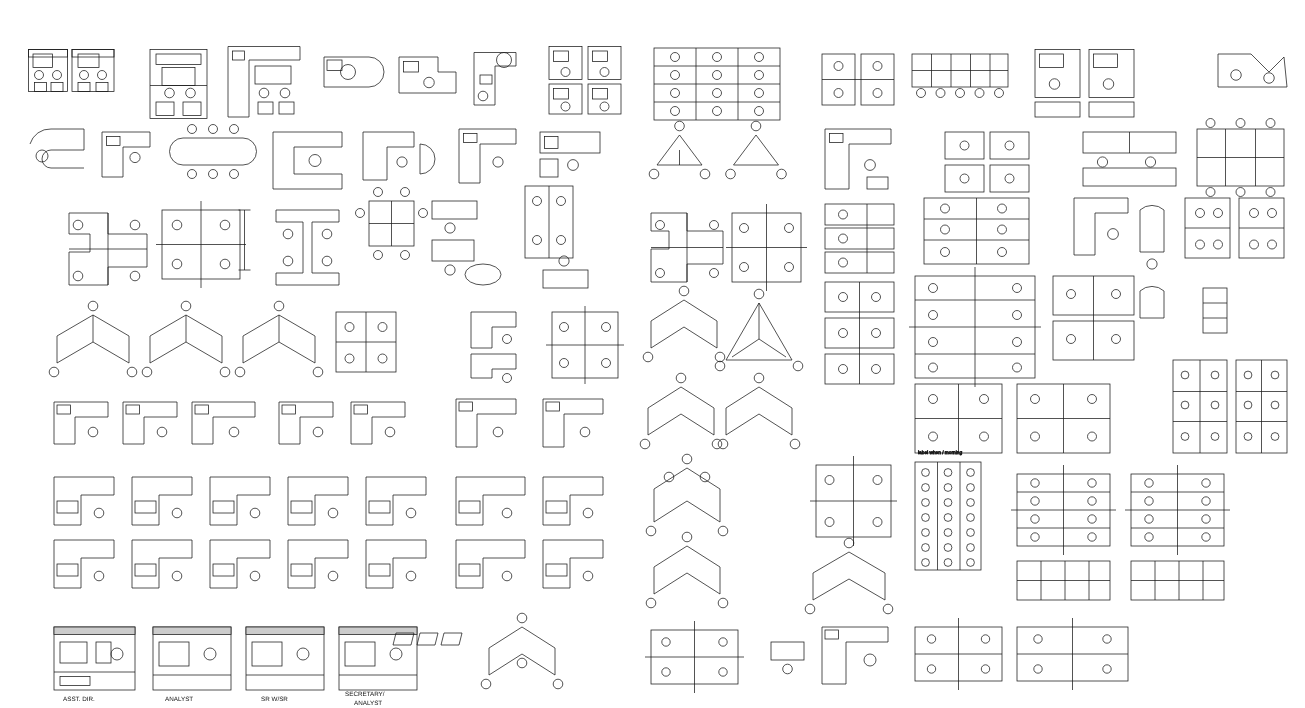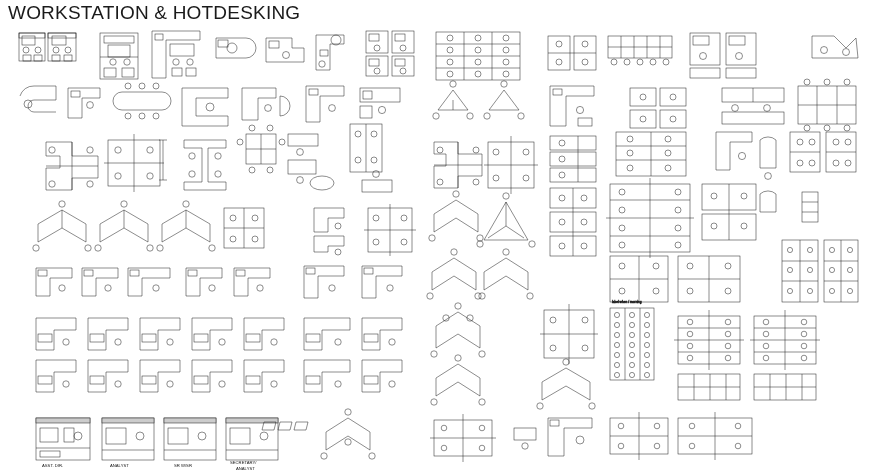--- a/index.html
+++ b/index.html
@@ -43,21 +43,20 @@
   }
   svg text {
     dominant-baseline: middle;
   }
 </style>
 </head>
 <body>
 
 <div id="page">
 
-  <div id="title">WORKSTATION &amp; HOTDESKING</div>
 
   <svg id="canvas" viewBox="0 0 870 472" xmlns="http://www.w3.org/2000/svg">
     <defs>
 
       <g id="chair">
         <rect x="-3.2" y="-2.6" width="6.4" height="5.2" fill="none" stroke="#1a1a1a" stroke-width="0.4"></rect>
         <path d="M -3.2 -2.6 A 3.2 3.2 0 0 0 3.2 -2.6" fill="none" stroke="#1a1a1a" stroke-width="0.4"></path>
       </g>
 
       <g id="rchair">

